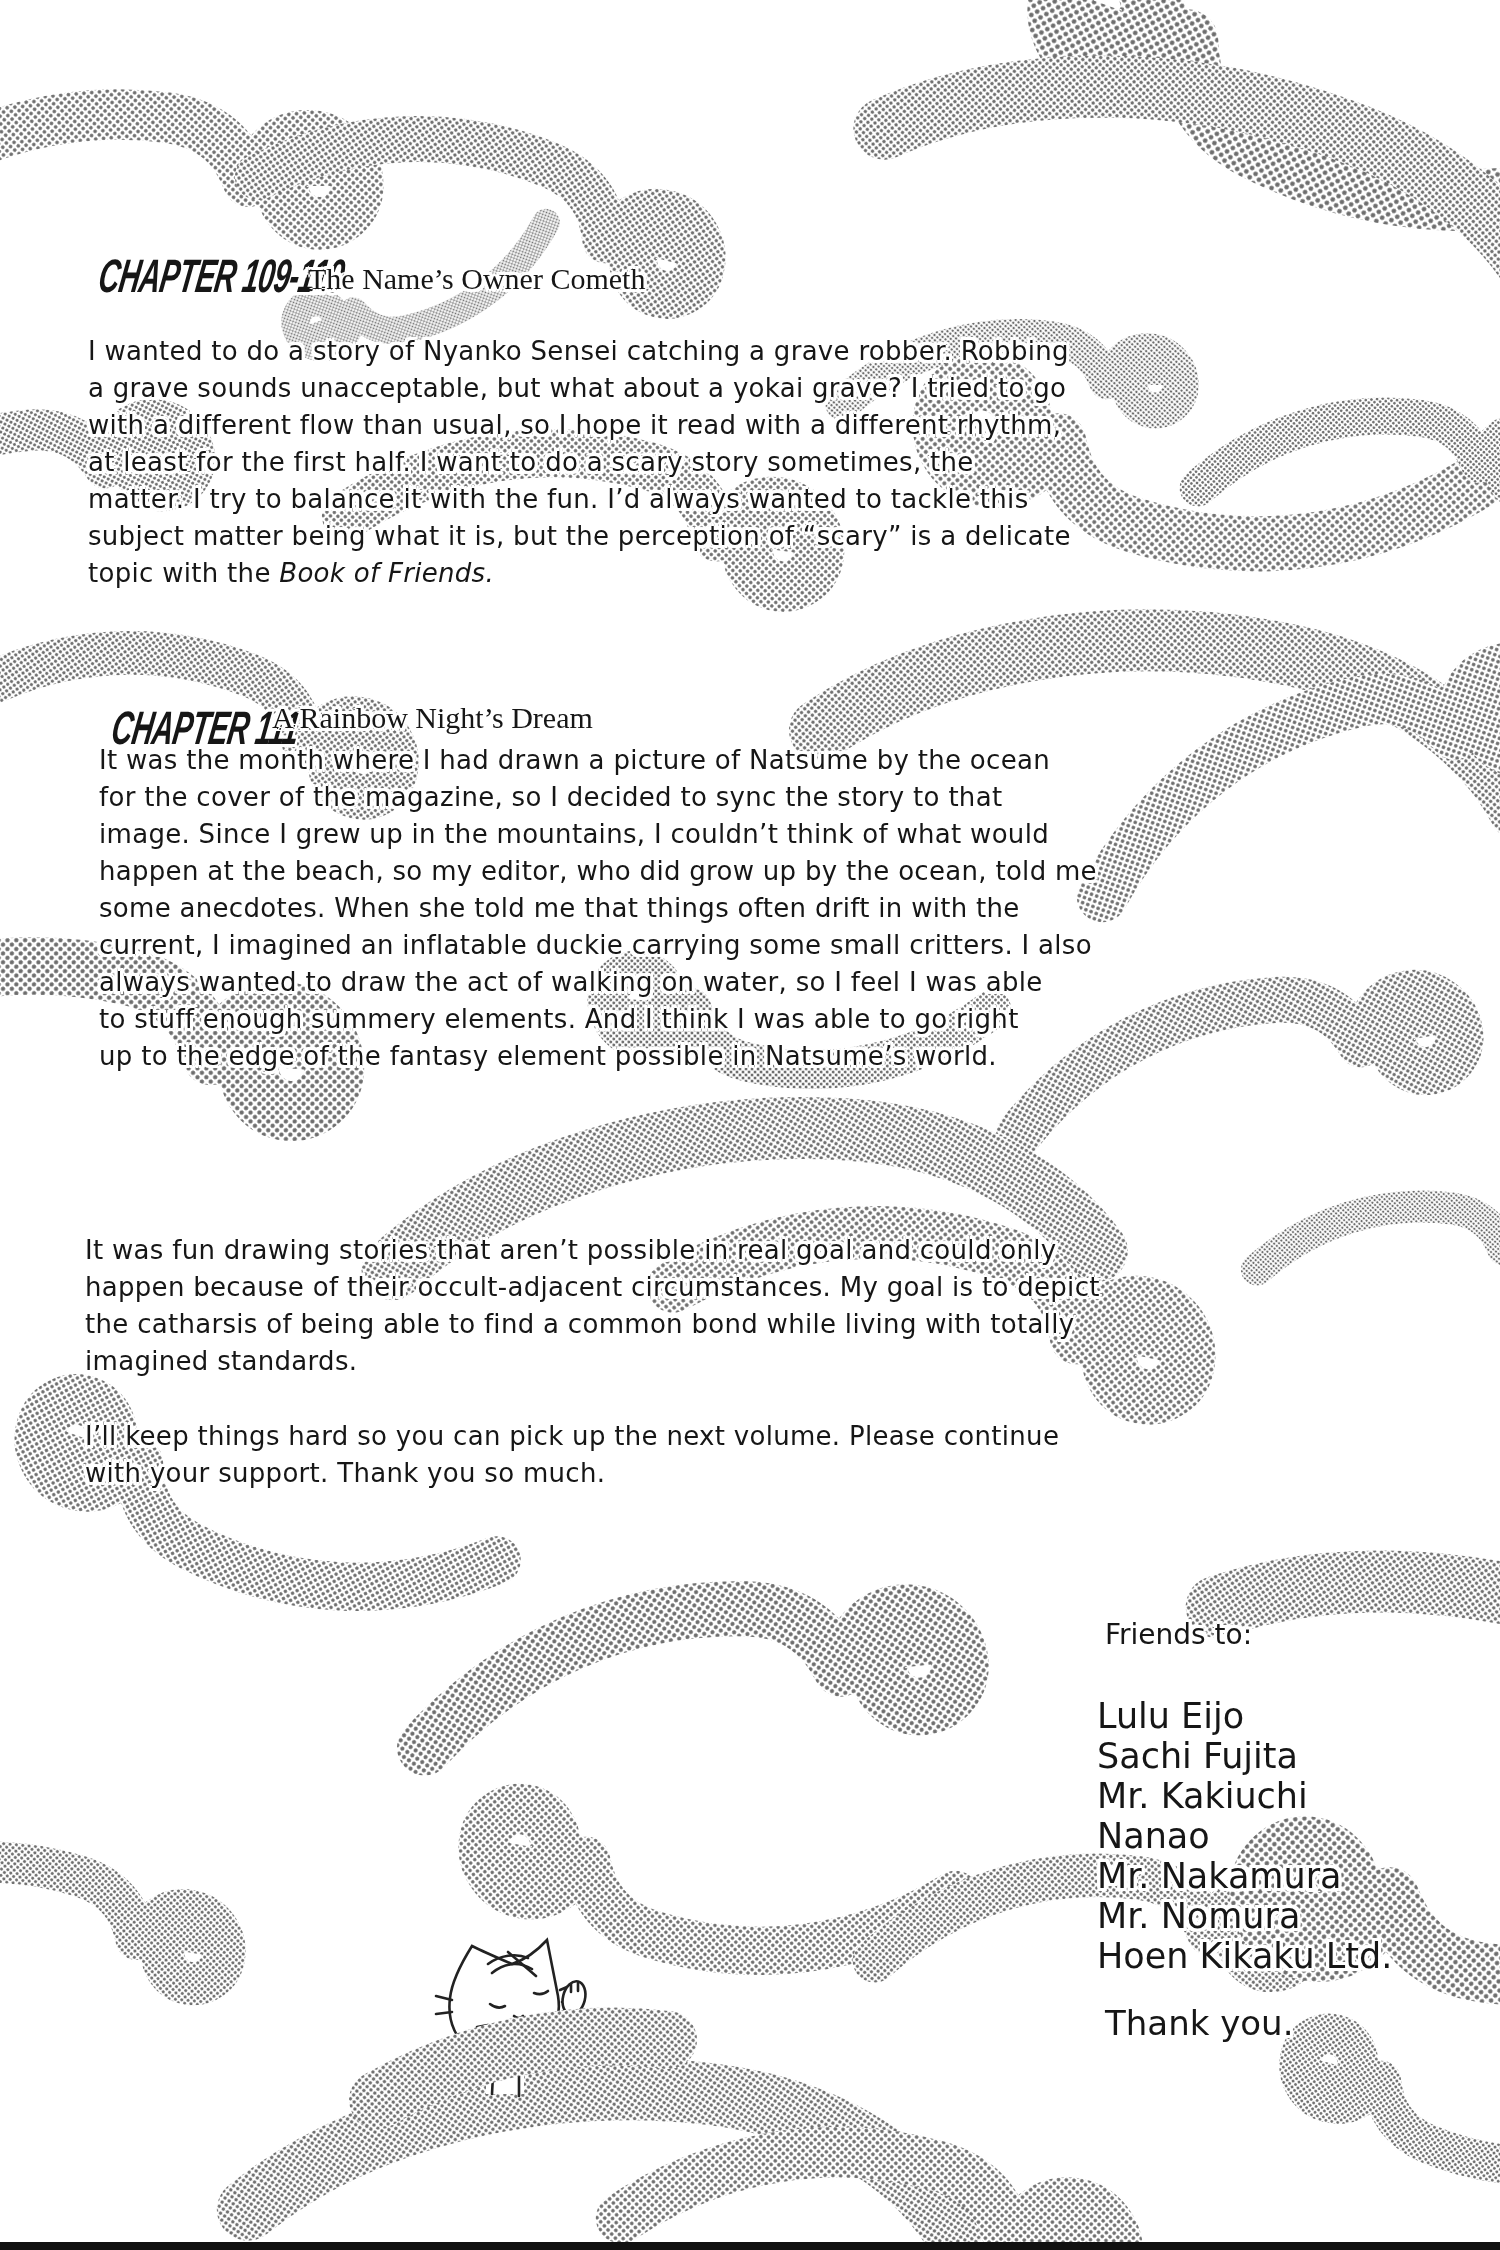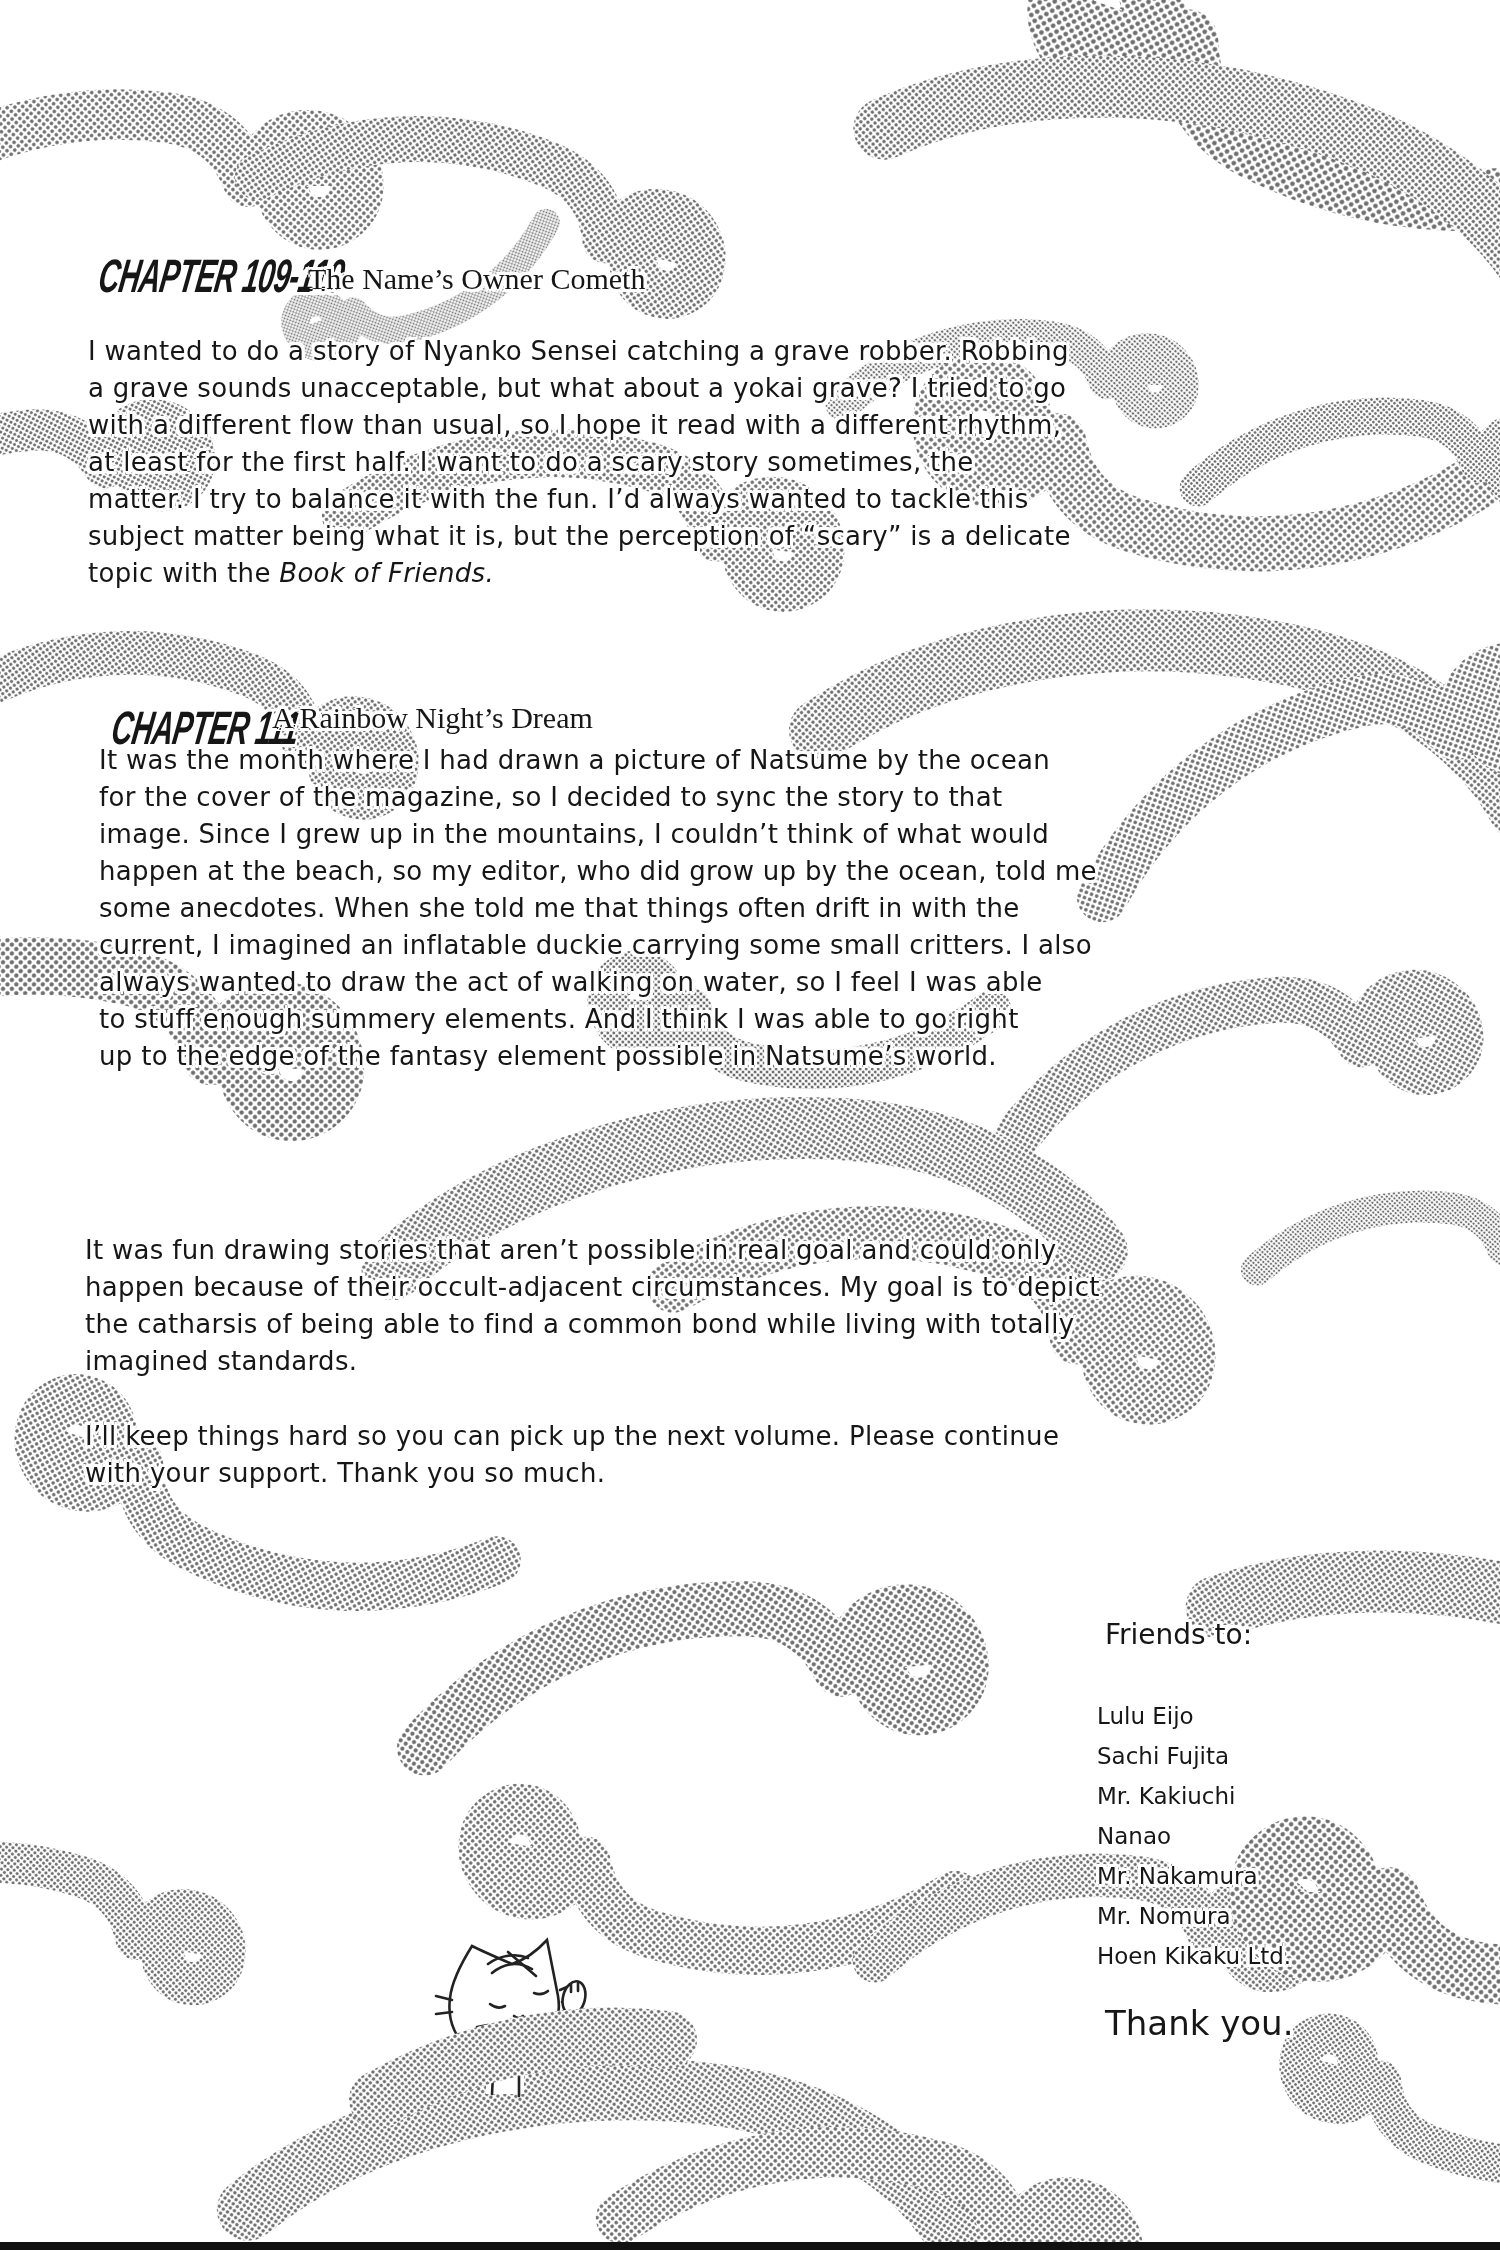--- a/index.html
+++ b/index.html
@@ -28,21 +28,21 @@
     transform: skewX(-9deg) scaleX(0.62);
     transform-origin:left bottom;
     white-space:nowrap;
   }
   .chapter-sub {
     font-family:"Liberation Serif", serif;
     font-size:30px; white-space:nowrap;
   }
   .book-title-italic { font-style:italic; }
   .thanks-title { font-size:28px; white-space:nowrap; }
-  .thanks-list { font-size:23px; line-height:40px; }
+  .thanks-list { font-size:35px; line-height:40px; }
   .thanks-list .line { white-space:nowrap; }
   .thank-you { font-size:34px; white-space:nowrap; }
   .bottom-bar {
     position:absolute; left:0; bottom:0; width:1500px; height:8px;
     background:#111; z-index:3;
   }
 </style>
 </head>
 <body>
 

